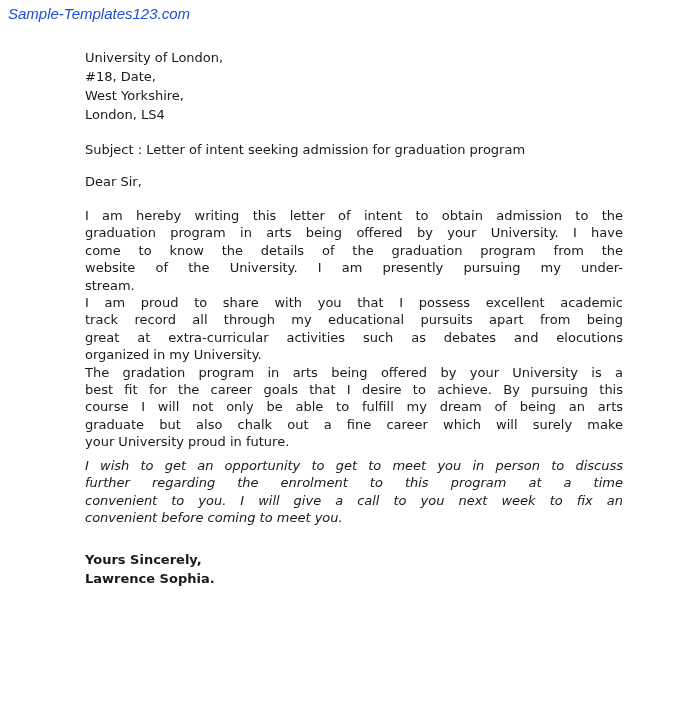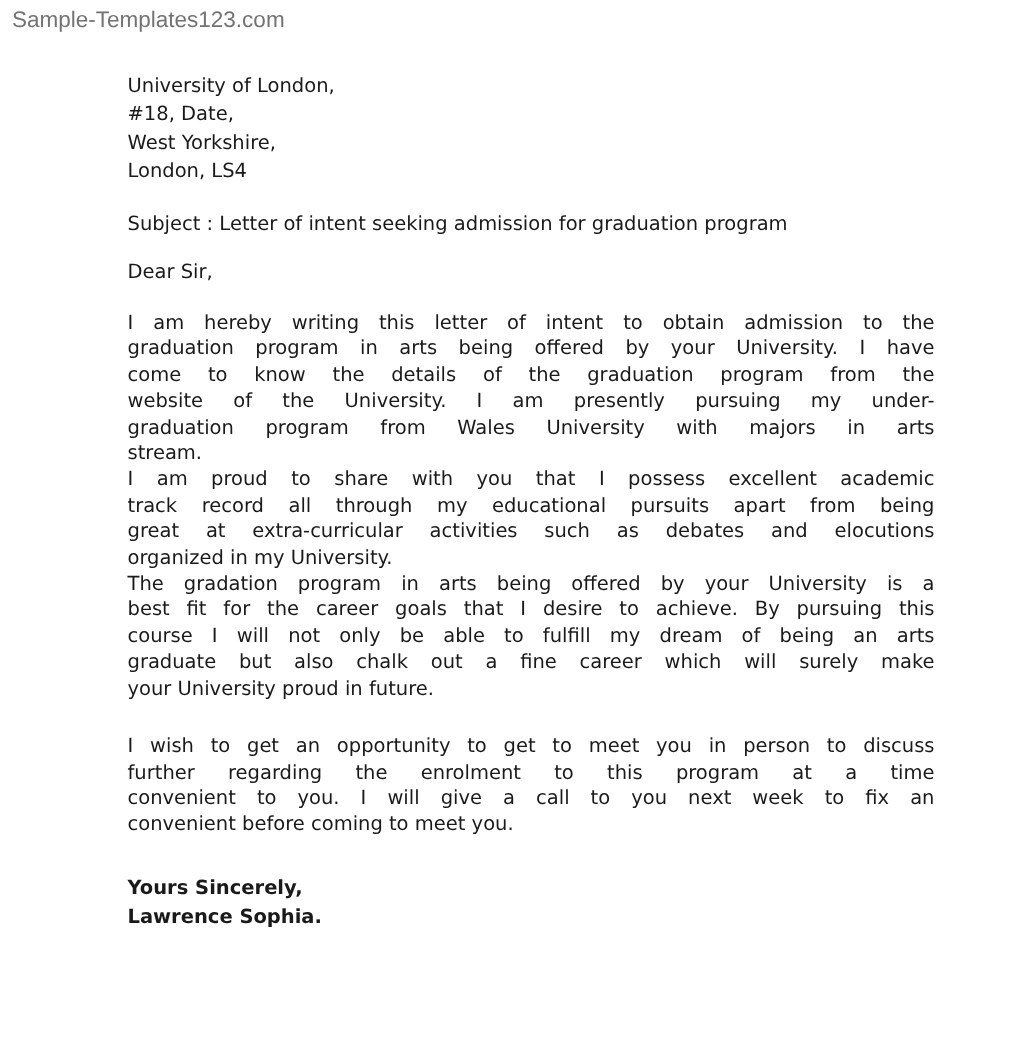--- a/index.html
+++ b/index.html
@@ -9,34 +9,35 @@
     background: #ffffff;
     color: #1a1a1a;
     font-family: "DejaVu Sans", sans-serif;
     overflow: hidden;
   }
   .site-header {
     font-family: "Liberation Sans", sans-serif;
     font-size: 15px;
     line-height: 17px;
     padding: 5px 0 0 8px;
-    color: #737373;
+    color: #1d4ed8;
+    font-style: italic;
   }
   .letter {
     padding: 26px 61px 0 85px; 
     font-size: 13px;
   }
   .address { line-height: 19px; }
   .address .line { white-space: nowrap; }
   .date-line   { margin-top: 14px; line-height: 19px; }
   .subject-line{ margin-top: 16px; line-height: 19px; white-space: nowrap; }
   .salutation  { margin-top: 13px; line-height: 19px; }
   .paragraphs  { margin-top: 16px; }
   .para { margin: 0; }
-  .para.spaced { margin-top: 21px; }
+  .para.spaced { margin-top: 6px; font-style: italic; }
   .bline {
     line-height: 17.4px;
   }
   .bline.just {
     text-align: justify;
     text-align-last: justify;
   }
   .bline.last { text-align: left; }
   .closing { margin-top: 24px; line-height: 19px; font-weight: bold; }
 </style>
@@ -58,21 +59,20 @@
     <div class="subject-line">Subject : Letter of intent seeking admission for graduation program</div>
 
     <div class="salutation">Dear Sir,</div>
 
     <div class="paragraphs">
         <div class="para">
           <div class="bline just">I am hereby writing this letter of intent to obtain admission to the</div>
           <div class="bline just">graduation program in arts being offered by your University. I have</div>
           <div class="bline just">come to know the details of the graduation program from the</div>
           <div class="bline just">website of the University. I am presently pursuing my under-</div>
-          <div class="bline just">graduation program from Wales University with majors in arts</div>
           <div class="bline last">stream.</div>
         </div>
         <div class="para">
           <div class="bline just">I am proud to share with you that I possess excellent academic</div>
           <div class="bline just">track record all through my educational pursuits apart from being</div>
           <div class="bline just">great at extra-curricular activities such as debates and elocutions</div>
           <div class="bline last">organized in my University.</div>
         </div>
         <div class="para">
           <div class="bline just">The gradation program in arts being offered by your University is a</div>

